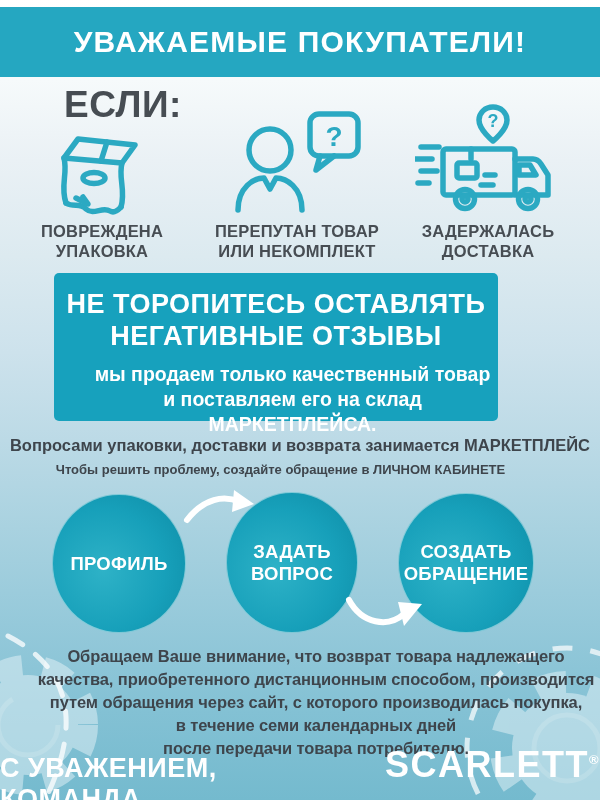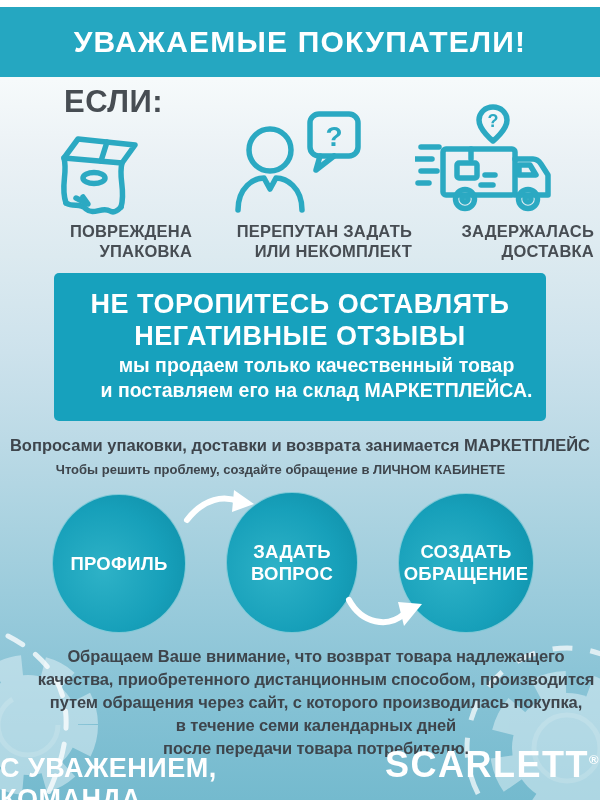--- a/index.html
+++ b/index.html
@@ -9,32 +9,32 @@
     background:linear-gradient(180deg,#ffffff 0%,#f6fafb 10%,#eaf1f5 20%,#dceaf0 32%,
       #cde2ec 44%,#bcdae6 55%,#a9d2e0 66%,#95c9da 78%,#83c1d4 89%,#74bace 100%);
   }
   .abs{position:absolute;}
   .ws{white-space:pre-line;}
   
   .banner{top:7px;left:0;width:600px;height:70px;background:#25a7c1;
     display:flex;align-items:center;justify-content:center;}
   .banner-title{color:#fff;font-size:30px;letter-spacing:1.2px;}
   
-  .esli{left:64px;top:84px;font-size:31px;color:#474d53;letter-spacing:.5px;}
+  .esli{left:64px;top:84px;font-size:37px;color:#474d53;letter-spacing:.5px;}
   
-  .issue-label{top:221px;text-align:right;font-size:16.5px;line-height:1.22;
+  .issue-label{top:221px;text-align:center;font-size:16.5px;line-height:1.22;
     color:#474d53;letter-spacing:.2px;}
   .il1{left:12px;width:180px;}
   .il2{left:182px;width:230px;}
   .il3{left:382px;width:212px;}
   
-  .warning{left:54px;top:273px;width:492px;height:148px;background:#17a1bd;
+  .warning{left:54px;top:273px;width:444px;height:148px;background:#17a1bd;
     border-radius:5px;text-align:center;color:#fff;}
   .warning-title{margin-top:15px;font-size:27px;line-height:1.2;letter-spacing:.5px;}
-  .warning-sub{font-size:19.5px;line-height:1.3;padding-left:33px;}
+  .warning-sub{margin-top:9px;font-size:19.5px;line-height:1.3;padding-left:33px;}
   
   .info1{top:436px;left:0;width:600px;text-align:center;font-size:16.5px;color:#3e454c;}
   .info2{top:462px;left:8px;width:545px;text-align:center;font-size:13px;color:#3e454c;}
   
   .circle{border-radius:50%;display:flex;align-items:center;justify-content:center;
     text-align:center;color:#fff;font-size:18.5px;line-height:1.18;letter-spacing:.3px;
     background:radial-gradient(circle at 38% 55%, #2eb2c7 0%, #17a0ba 55%, #0d8ba5 100%);
     border:1px solid rgba(255,255,255,.45);}
   .c1{left:52px;top:494px;width:132px;height:137px;}
   .c2{left:226px;top:492px;width:130px;height:139px;}
@@ -109,21 +109,21 @@
     <circle cx="113" cy="96" r="9.5"></circle>
       <circle cx="113" cy="96" r="3"></circle>
     <path d="M6,44 L24,44"></path>
       <path d="M1,56 L17,56"></path>
     <path d="M6,68 L22,68"></path>
       <path d="M3,80 L14,80"></path>
   </svg>
 
   <div class="abs issue-label il1 ws">ПОВРЕЖДЕНА
 УПАКОВКА</div>
-  <div class="abs issue-label il2 ws">ПЕРЕПУТАН ЗАДАТЬ
+  <div class="abs issue-label il2 ws">ПЕРЕПУТАН ТОВАР
 ИЛИ НЕКОМПЛЕКТ</div>
   <div class="abs issue-label il3 ws">ЗАДЕРЖАЛАСЬ
 ДОСТАВКА</div>
 
   <div class="abs warning">
     <div class="warning-title ws">НЕ ТОРОПИТЕСЬ ОСТАВЛЯТЬ
 НЕГАТИВНЫЕ ОТЗЫВЫ</div>
     <div class="warning-sub ws">мы продаем только качественный товар
 и поставляем его на склад МАРКЕТПЛЕЙСА.</div>
   </div>

